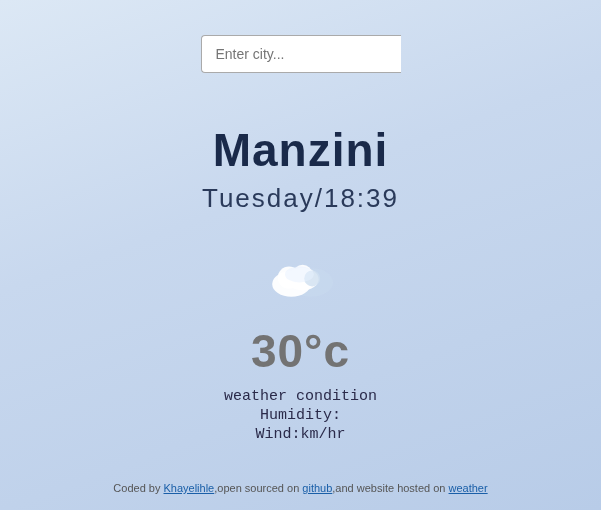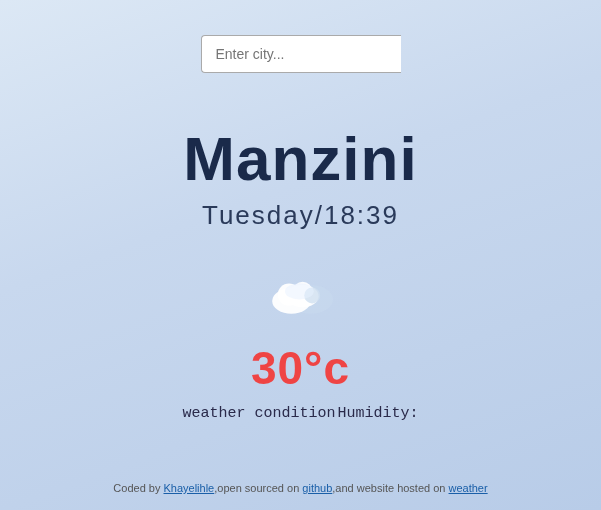--- a/index.html
+++ b/index.html
@@ -39,21 +39,21 @@
       border-left: 1px solid #ccc;
       border-radius: 0 4px 4px 0;
       background: #f0f0f0;
       font-size: 14px;
       color: #333;
       cursor: pointer;
     }
 
     .city-name {
       margin-top: 50px;
-      font-size: 62px;
+      font-size: 46px;
       font-weight: bold;
       color: #1a2a4a;
       letter-spacing: 1px;
     }
 
     .datetime {
       margin-top: 6px;
       font-size: 26px;
       color: #2a3a5a;
       letter-spacing: 2px;
@@ -69,28 +69,28 @@
     
     .cloud-svg {
       width: 80px;
       height: 60px;
     }
 
     .temperature {
       margin-top: 20px;
       font-size: 46px;
       font-weight: bold;
-      color: #ef4444;
+      color: #737373;
       letter-spacing: 1px;
     }
 
     .weather-details {
       margin-top: 10px;
       display: flex;
-      flex-direction: row;
+      flex-direction: column;
       align-items: center;
       gap: 2px;
       font-family: 'Courier New', monospace;
       font-size: 15px;
       color: #2a2a4a;
     }
 
     .footer {
       position: absolute;
       bottom: 16px;
@@ -125,17 +125,18 @@
 
     <ellipse cx="48" cy="38" rx="18" ry="10" fill="#e8f2ff" opacity="0.5"></ellipse>
   </svg>
 </div>
 
 <div class="temperature">30°c</div>
 
 <div class="weather-details">
   <span>weather condition</span>
   <span>Humidity:</span>
+  <span>Wind:km/hr</span>
 </div>
 
 <div class="footer">
   <span>Coded by </span><a href="#">Khayelihle</a><span>,open sourced on </span><a href="#">github</a><span>,and website hosted on </span><a href="#">weather</a>
 </div>
 
 </body></html>

